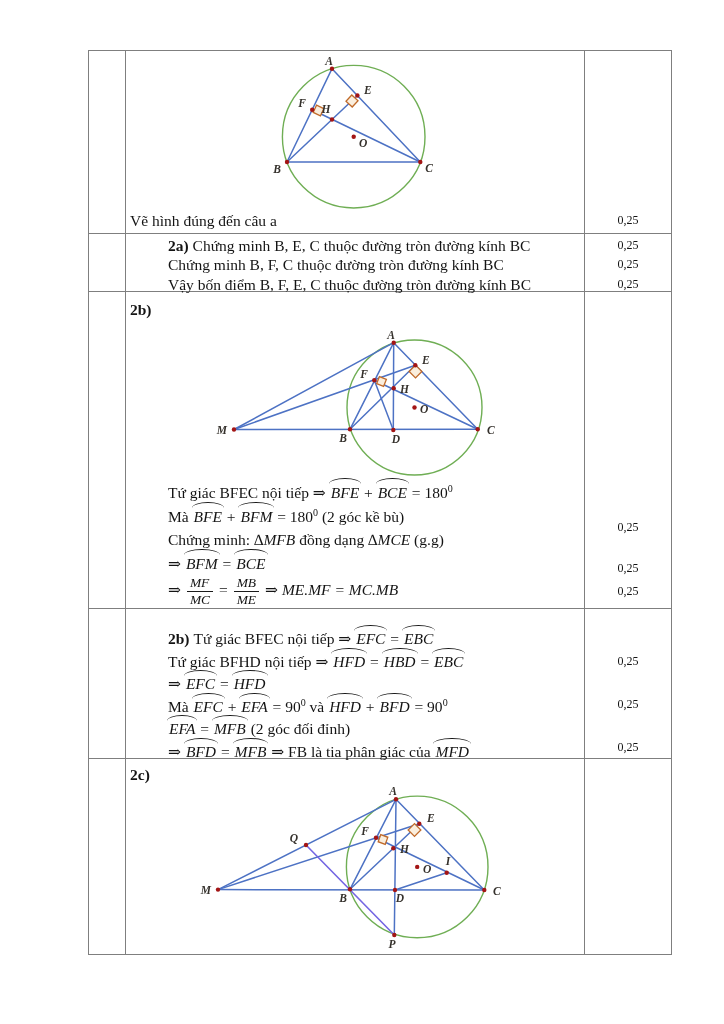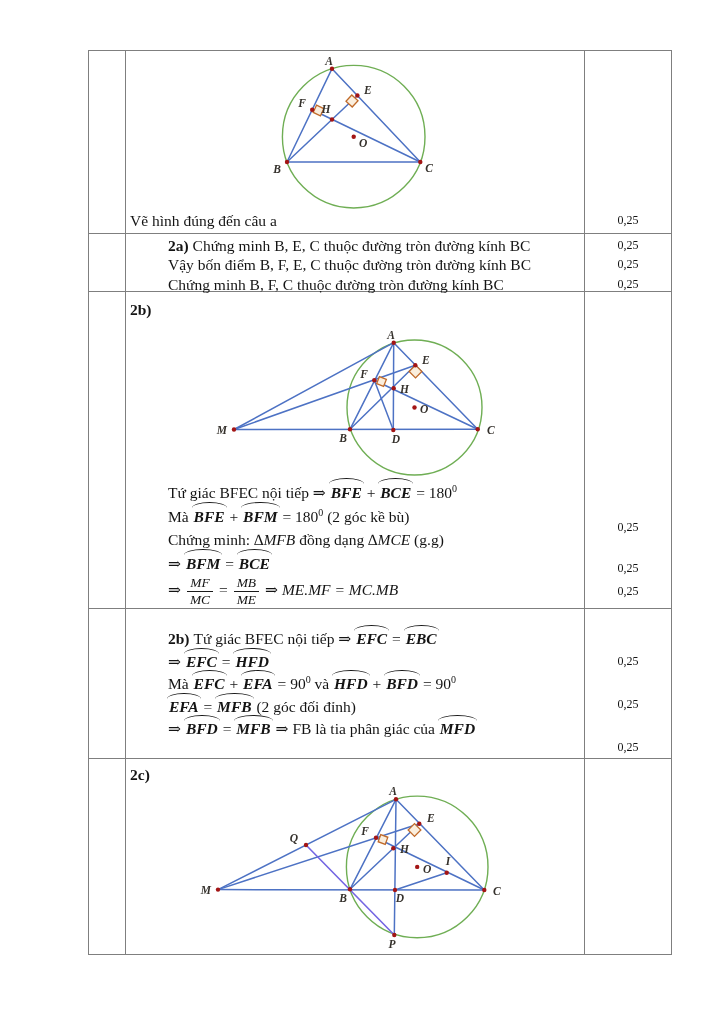--- a/index.html
+++ b/index.html
@@ -28,25 +28,25 @@
   .r3 .mline{line-height:23px;}
   .r4 .mblock{top:18px;}
   .r4 .mline{line-height:21.6px;}
   .mline{white-space:nowrap;}
   .score{position:absolute;left:0;width:100%;text-align:center;}
   .r1 .score{top:162px;}
   .r2 .scorestack{padding-top:2px;text-align:center;}
   .r2 .scorestack div{line-height:19.3px;}
   .r3 .s1{top:228px;} .r3 .s2{top:269px;} .r3 .s3{top:292px;}
   .r4 .s1{top:45px;}  .r4 .s2{top:88px;}  .r4 .s3{top:131px;}
-  .hat{font-style:italic;position:relative;display:inline-block;padding:1px 1px 0;font-weight:bold;}
+  .hat{font-style:italic;position:relative;display:inline-block;padding:1px 1px 0;}
   .hat::before{content:"";position:absolute;top:-2px;left:-1px;right:-1px;height:5px;
                border-top:1.3px solid #1a1a1a;border-radius:50% 50% 0 0 / 100% 100% 0 0;}
   sup{font-size:10px;line-height:0;}
-  .frac{display:inline-block;vertical-align:middle;text-align:center;font-style:italic;
+  .frac{display:inline-block;vertical-align:middle;font-style:italic;
         font-size:13.5px;line-height:1.15;margin:0 2px;}
   .frac .fn{display:block;border-bottom:1.2px solid #1a1a1a;padding:0 3px;}
   .frac .fd{display:block;padding:0 3px;}
 </style>
 </head>
 <body>
 
 <div class="canvas">
   <div class="anstable">
 
@@ -82,22 +82,22 @@
       <div class="c3">
         <div class="score">0,25</div>
       </div>
     </div>
 
     <div class="trow r2">
       <div class="c1"></div>
       <div class="c2">
         <div class="mblock">
             <div class="mline"><b>2a) </b><span>Chứng minh B, E, C thuộc đường tròn đường kính BC</span></div>
+            <div class="mline"><span>Chứng minh B, F, C thuộc đường tròn đường kính BC</span></div>
             <div class="mline"><span>Vậy bốn điểm B, F, E, C thuộc đường tròn đường kính BC</span></div>
-            <div class="mline"><span>Chứng minh B, F, C thuộc đường tròn đường kính BC</span></div>
           </div>
       </div>
       <div class="c3">
         <div class="scorestack">
           <div>0,25</div>
           <div>0,25</div>
           <div>0,25</div>
         </div>
       </div>
     </div>
@@ -151,20 +151,21 @@
         <div class="score s2">0,25</div>
         <div class="score s3">0,25</div>
       </div>
     </div>
 
     <div class="trow r4">
       <div class="c1"></div>
       <div class="c2">
         <div class="mblock">
             <div class="mline"><b>2b) </b><span>Tứ giác BFEC nội tiếp ⇒ </span><span class="hat">EFC</span><span> = </span><span class="hat">EBC</span></div>
+            <div class="mline"><span>Tứ giác BFHD nội tiếp ⇒ </span><span class="hat">HFD</span><span> = </span><span class="hat">HBD</span><span> = </span><span class="hat">EBC</span></div>
             <div class="mline"><span>⇒ </span><span class="hat">EFC</span><span> = </span><span class="hat">HFD</span></div>
             <div class="mline"><span>Mà </span><span class="hat">EFC</span><span> + </span><span class="hat">EFA</span><span> = 90</span><sup>0</sup><span> và </span><span class="hat">HFD</span><span> + </span><span class="hat">BFD</span><span> = 90</span><sup>0</sup></div>
             <div class="mline"><span class="hat">EFA</span><span> = </span><span class="hat">MFB</span><span> (2 góc đối đỉnh)</span></div>
             <div class="mline"><span>⇒ </span><span class="hat">BFD</span><span> = </span><span class="hat">MFB</span><span> ⇒ FB là tia phân giác của </span><span class="hat">MFD</span></div>
           </div>
       </div>
       <div class="c3">
         <div class="score s1">0,25</div>
         <div class="score s2">0,25</div>
         <div class="score s3">0,25</div>

